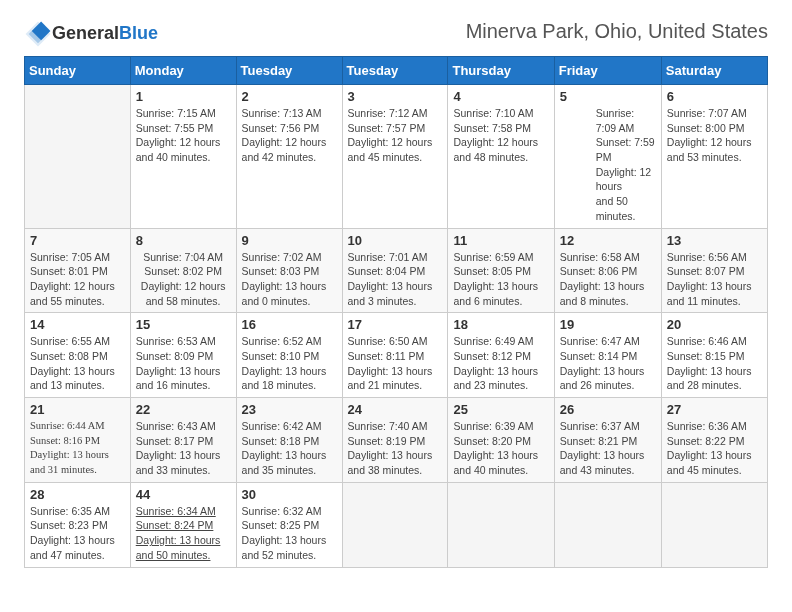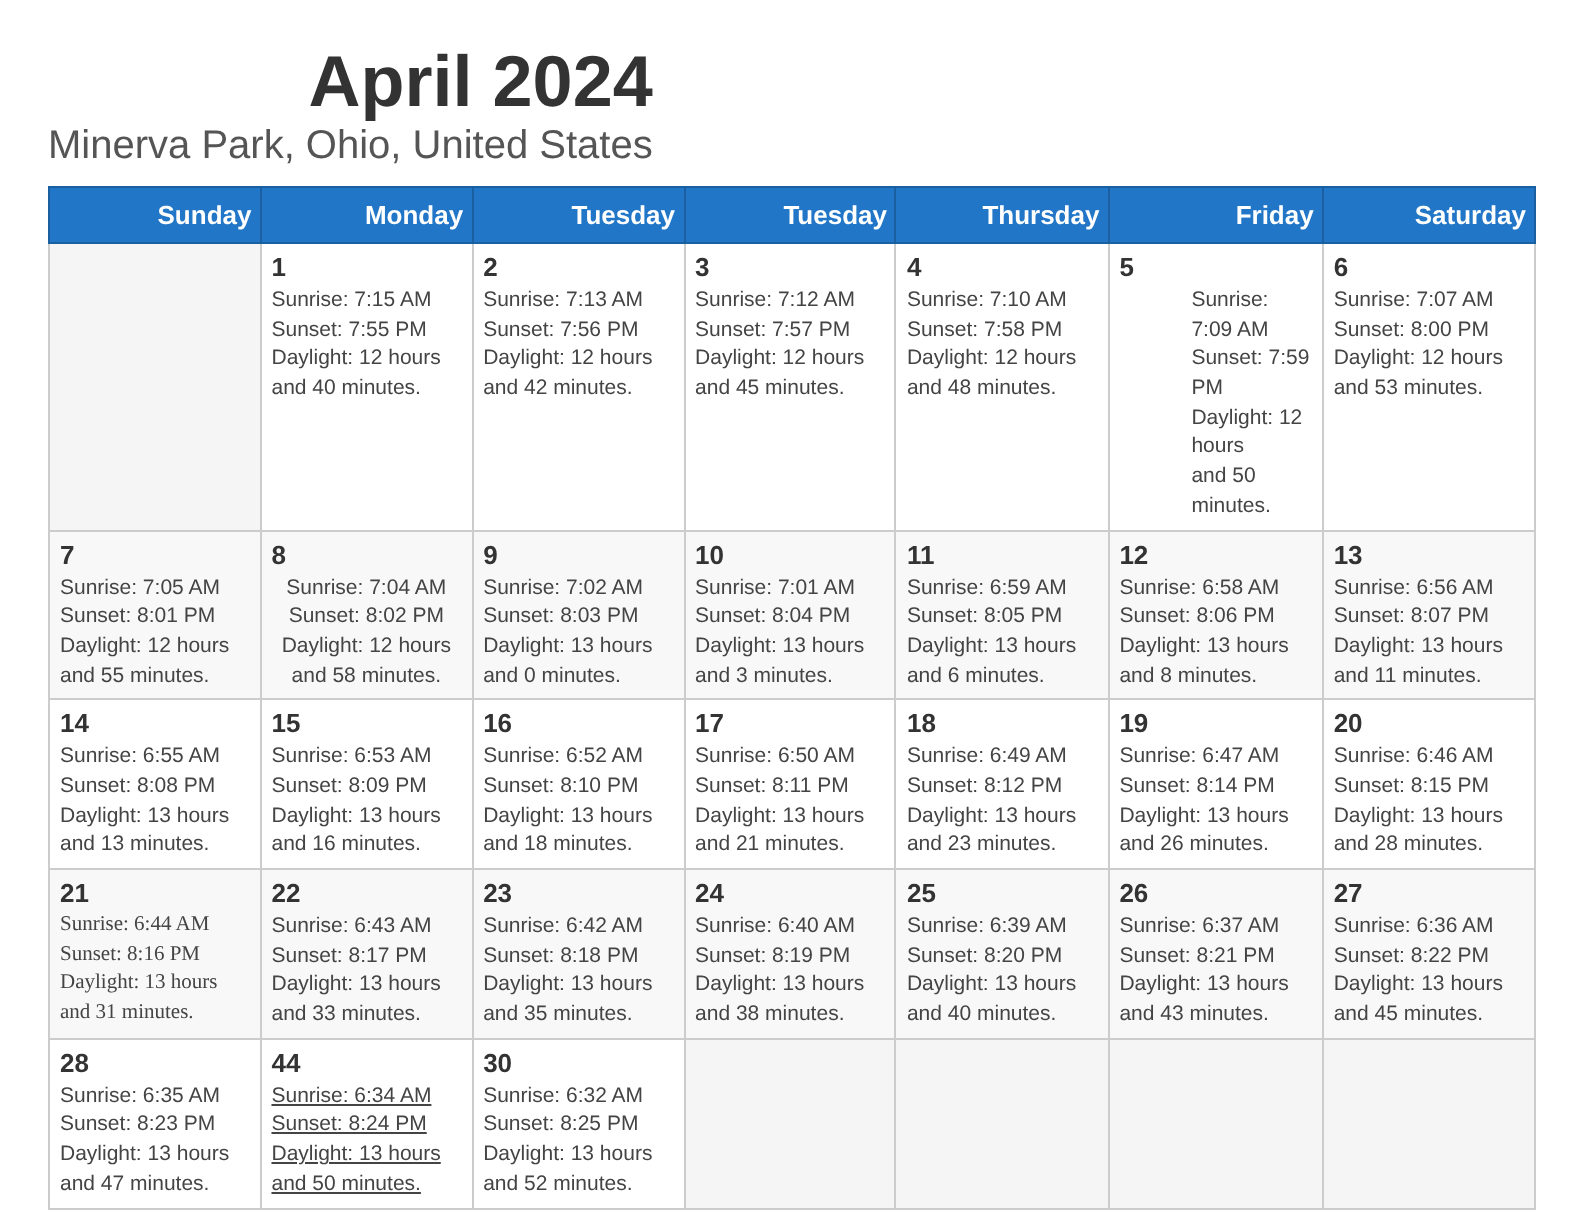--- a/index.html
+++ b/index.html
@@ -46,21 +46,21 @@
     }
     .calendar {
       width: 100%;
       border-collapse: collapse;
       font-size: 11px;
     }
     .calendar thead tr th {
       background-color: #2176c7;
       color: #fff;
       padding: 6px 4px;
-      text-align: right;
+      text-align: left;
       font-size: 13px;
       font-weight: bold;
       border: 1px solid #1a5fa0;
     }
     .calendar tbody tr td {
       border: 1px solid #ccc;
       vertical-align: top;
       padding: 4px 5px;
       width: 108px;
       min-height: 80px;
@@ -90,22 +90,33 @@
     }
     .logo-row {
       display: flex;
       align-items: center;
     }
   </style>
 </head>
 <body>
 
 <div class="header-area">
+  <div class="logo-container">
+    <div class="logo-row">
+      <svg class="logo-icon" viewBox="0 0 36 36" xmlns="http://www.w3.org/2000/svg">
+        <polygon points="18,2 34,18 18,34 2,18" fill="#2176c7" opacity="0.15"></polygon>
+        <polygon points="18,6 30,18 18,30 6,18" fill="#2176c7" opacity="0.3"></polygon>
+        <polygon points="22,2 34,14 22,26 10,14" fill="#2176c7"></polygon>
+      </svg>
+      <div>
+        <span class="logo-text-general">General</span><span class="logo-text-blue">Blue</span>
+      </div>
+    </div>
+  </div>
   <div class="title-area">
-    <div class="main-title">April 2024</div>
     <div class="subtitle">Minerva Park, Ohio, United States</div>
   </div>
 </div>
 
 <table class="calendar">
   <thead>
     <tr>
     <th>Sunday</th>
         <th>Monday</th>
         <th>Tuesday</th>
@@ -280,21 +291,21 @@
         </td>
         <td>
           <div class="day-number">23</div>
           <div class="day-info" style="white-space: pre-line;">Sunrise: 6:42 AM
 Sunset: 8:18 PM
 Daylight: 13 hours
 and 35 minutes.</div>
         </td>
         <td>
           <div class="day-number">24</div>
-          <div class="day-info" style="white-space: pre-line;">Sunrise: 6:40 AM
+          <div class="day-info" style="white-space: pre-line;">Sunrise: 7:40 AM
 Sunset: 8:19 PM
 Daylight: 13 hours
 and 38 minutes.</div>
         </td>
         <td>
           <div class="day-number">25</div>
           <div class="day-info" style="white-space: pre-line;">Sunrise: 6:39 AM
 Sunset: 8:20 PM
 Daylight: 13 hours
 and 40 minutes.</div>

